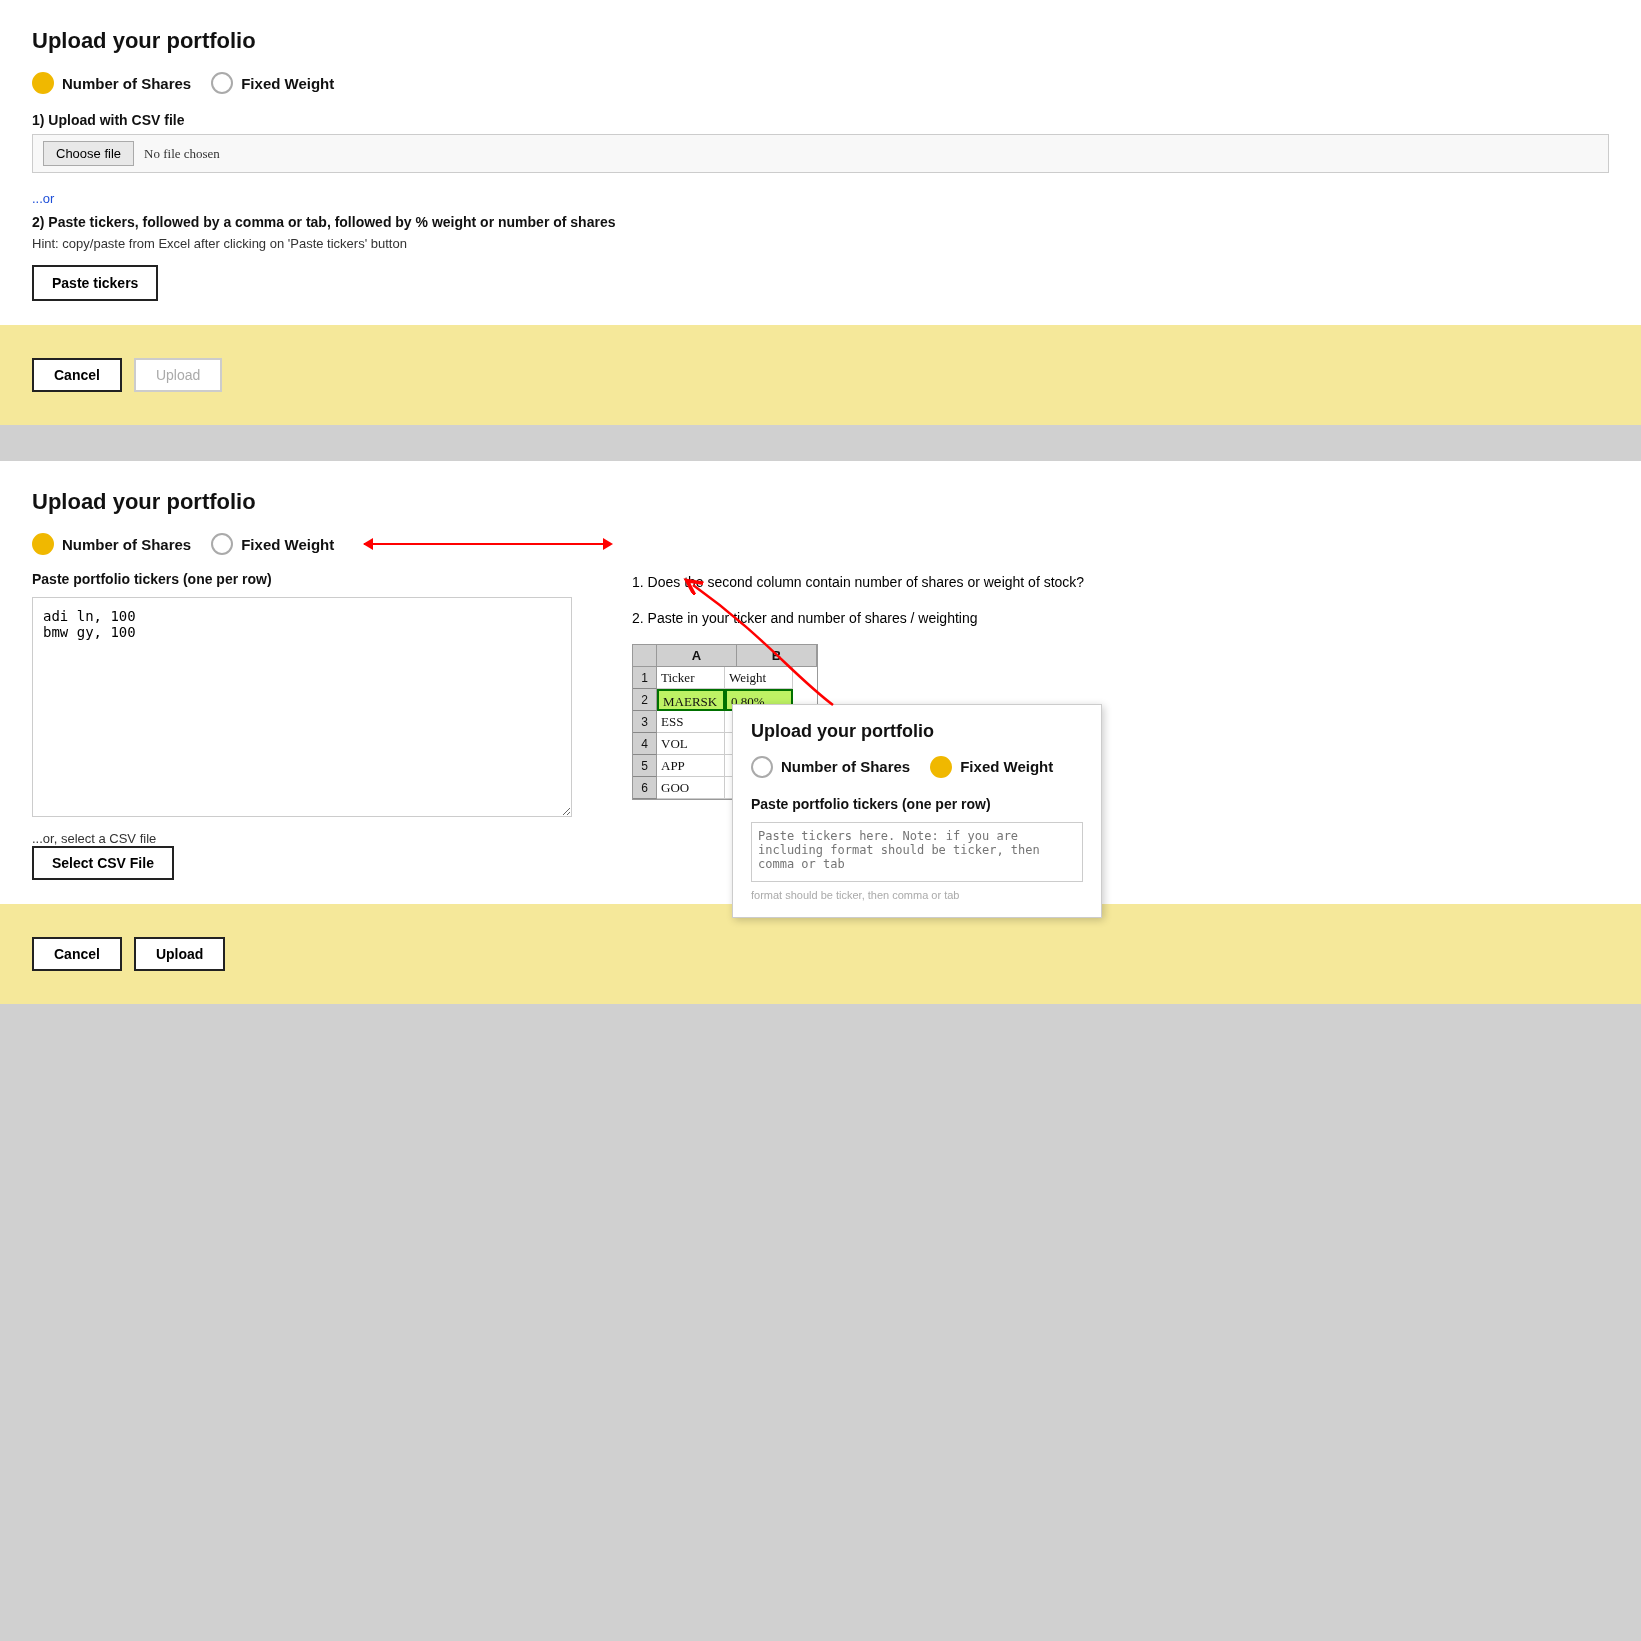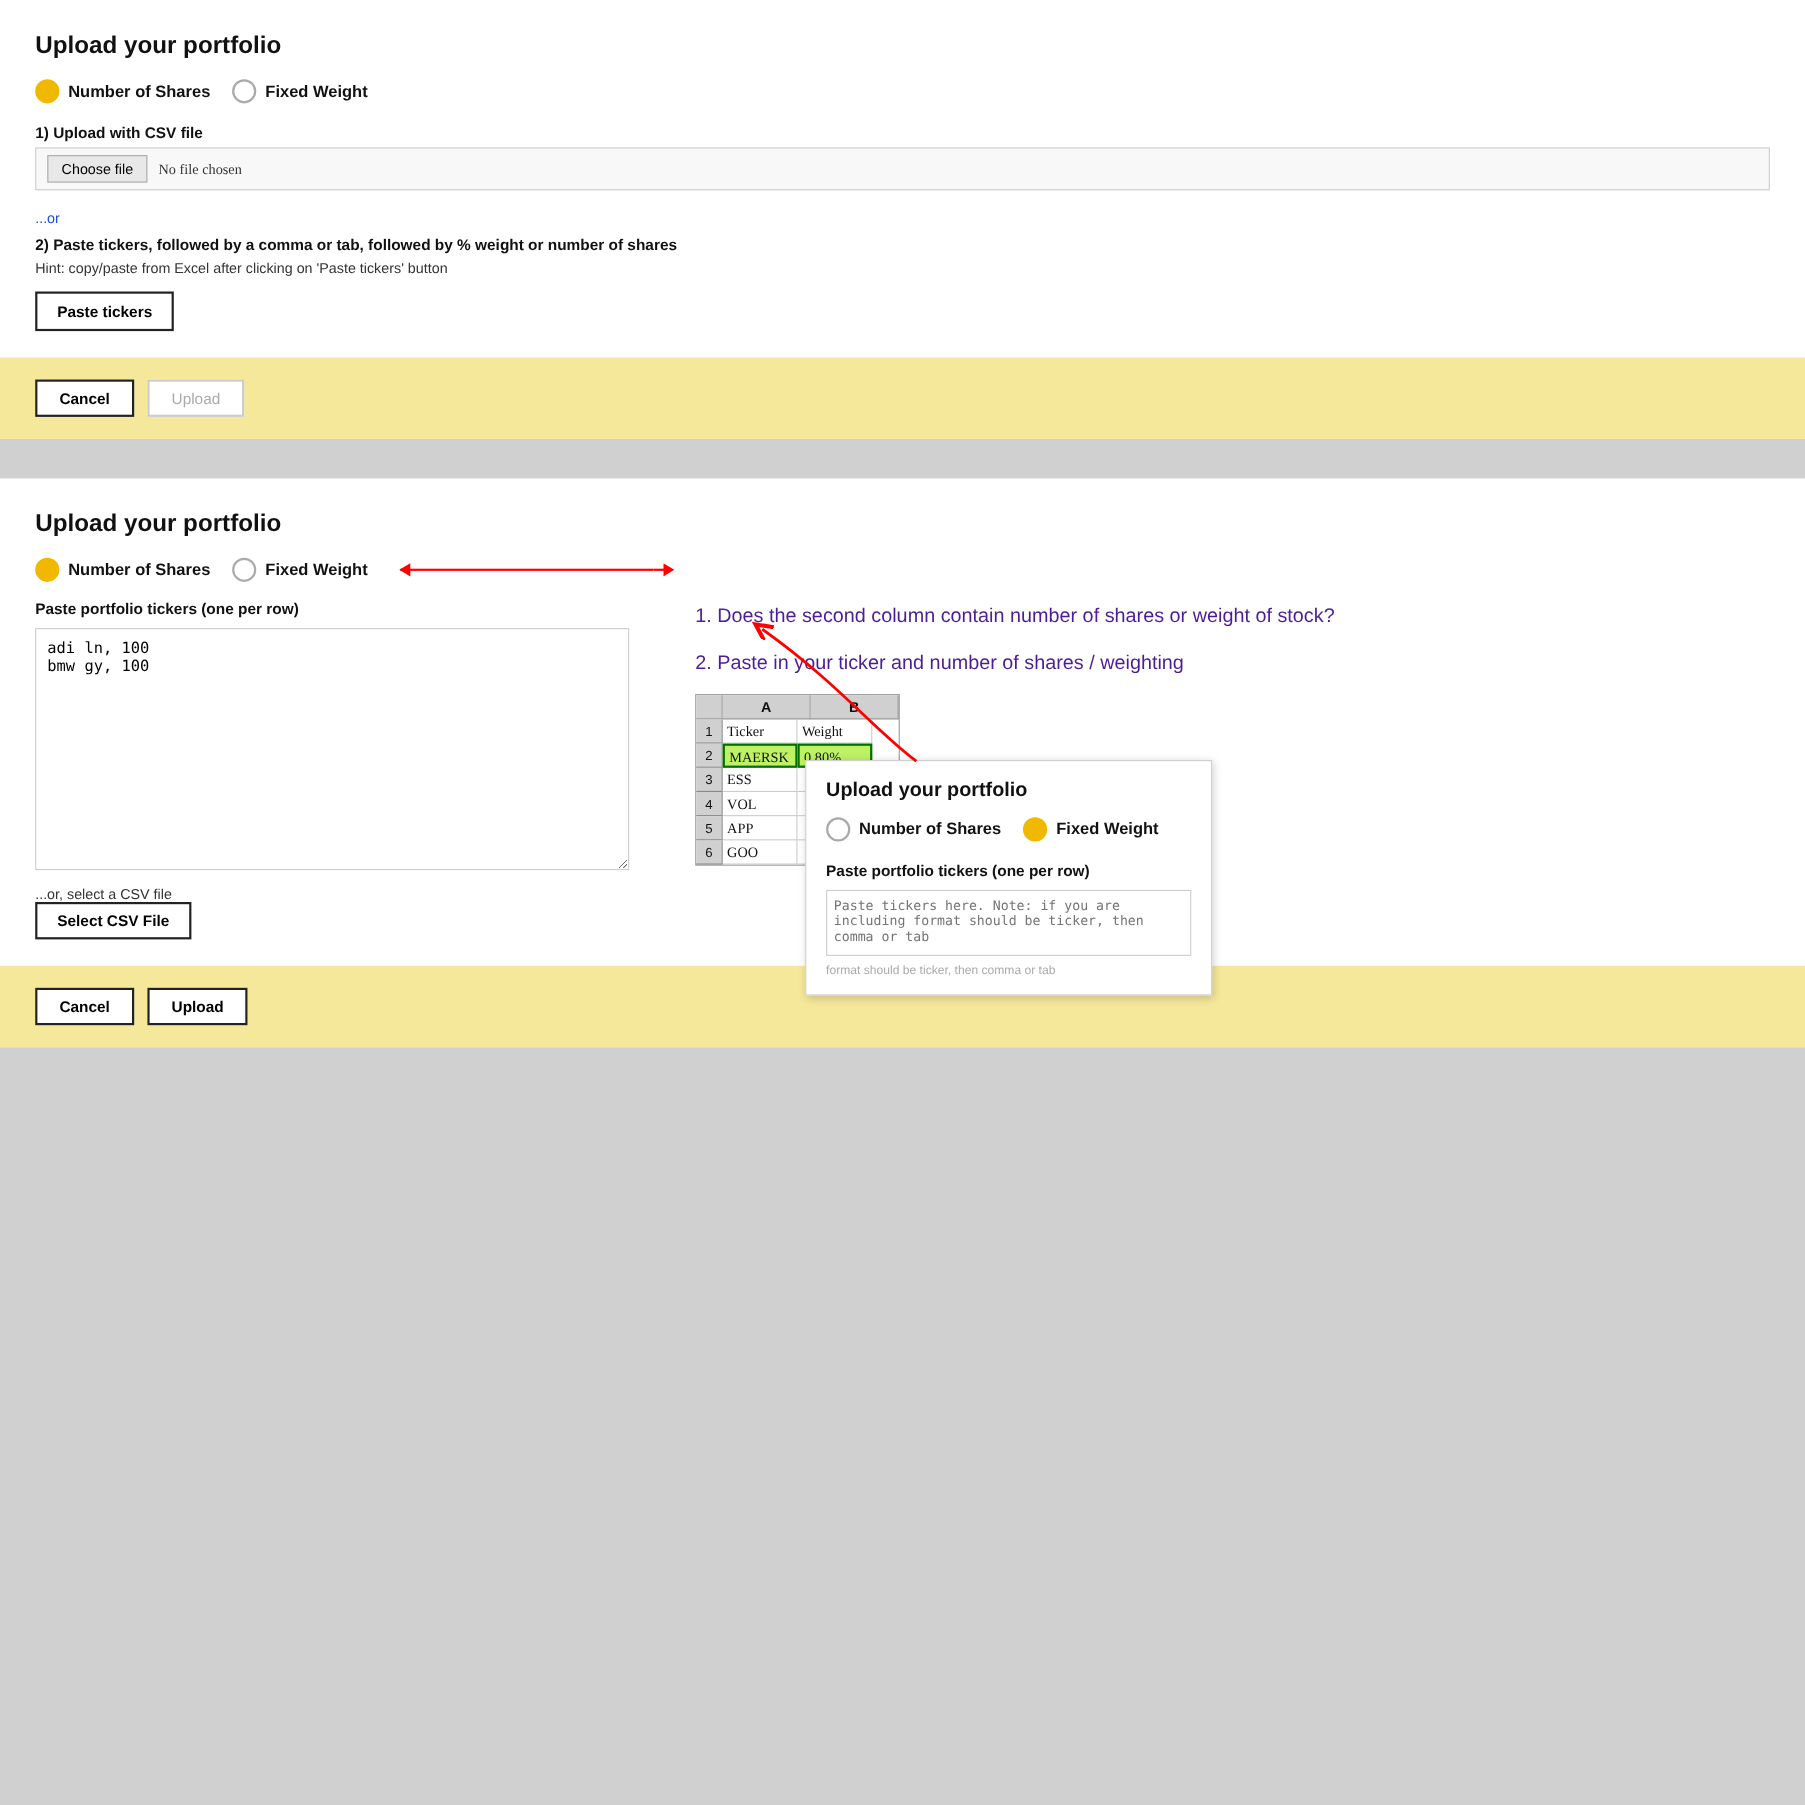--- a/index.html
+++ b/index.html
@@ -114,21 +114,21 @@
       padding: 8px 18px;
       font-size: 14px;
       font-weight: bold;
       cursor: pointer;
       margin-bottom: 24px;
     }
 
     .footer-bar {
       background: #f5e89a;
       margin: 0 -32px;
-      padding: 20px 32px;
+      padding: 33px 32px;
       display: flex;
       gap: 12px;
     }
 
     .cancel-btn {
       border: 2px solid #222;
       background: #fff;
       padding: 7px 20px;
       font-size: 14px;
       font-weight: bold;
@@ -192,22 +192,22 @@
       border: 2px solid #222;
       background: #fff;
       padding: 7px 18px;
       font-size: 14px;
       font-weight: bold;
       cursor: pointer;
       margin-bottom: 24px;
     }
 
     .right-info {
-      font-size: 18px;
-      color: #4c1d95;
+      font-size: 14px;
+      color: #000000;
       line-height: 1.6;
     }
 
     .right-info p {
       margin-bottom: 14px;
     }
 
     .red-arrow-left {
       display: inline-block;
       height: 2px;

